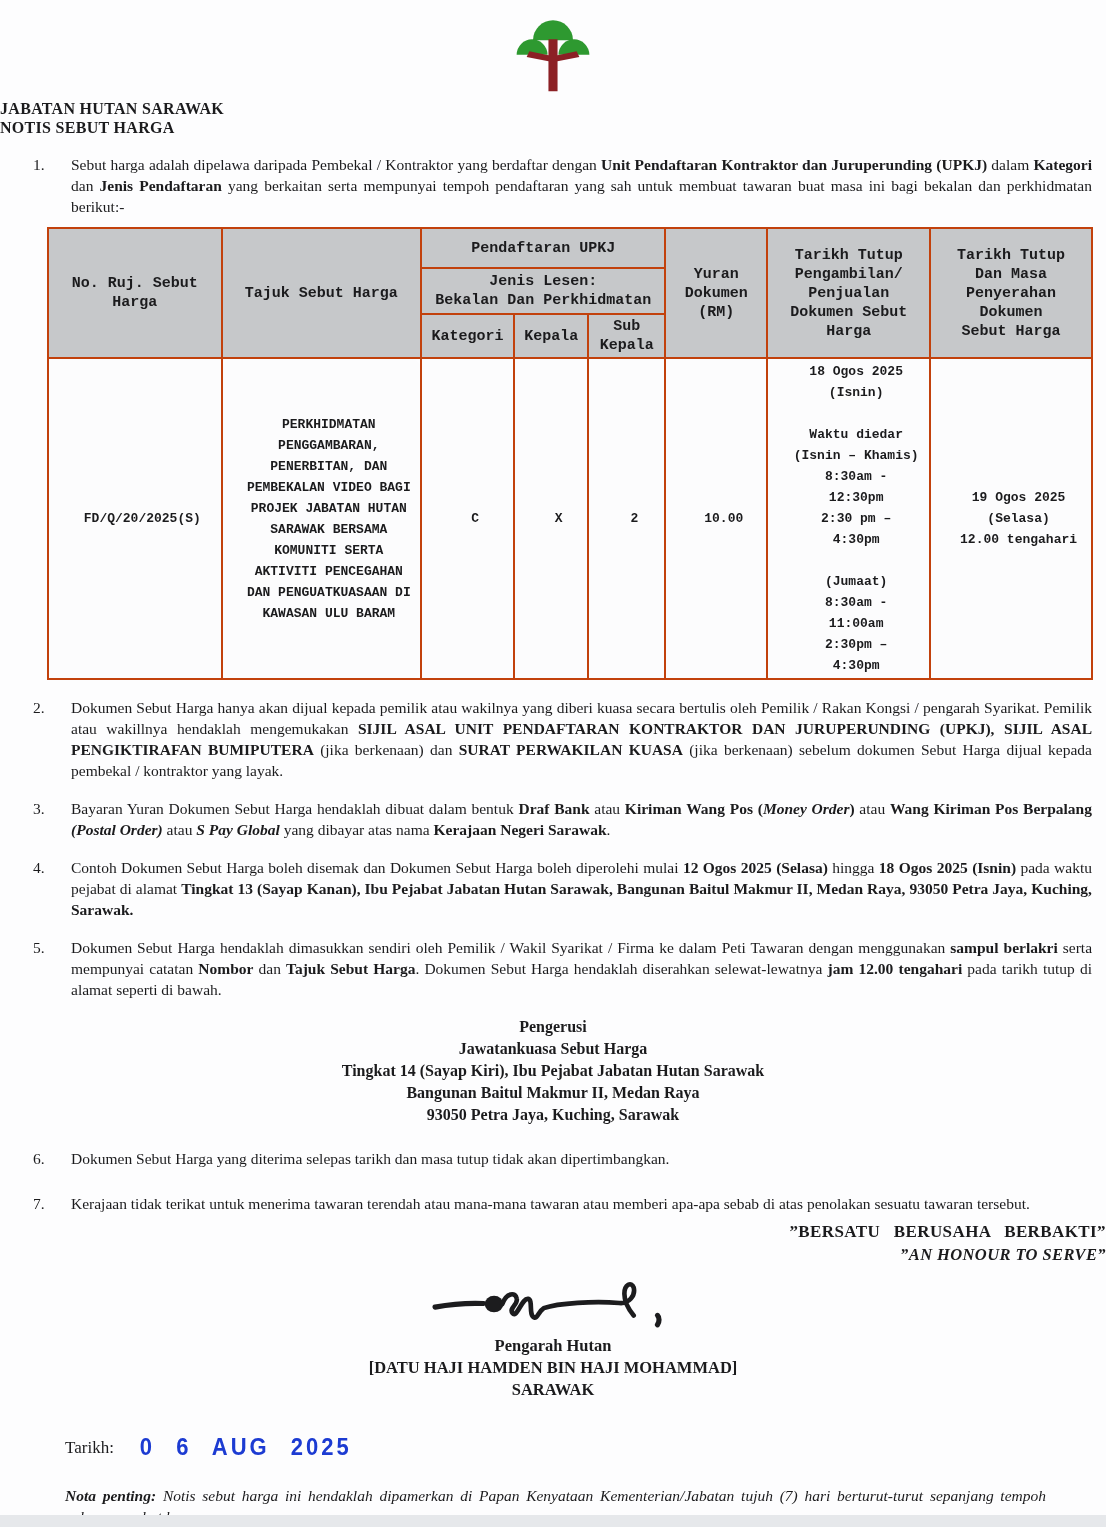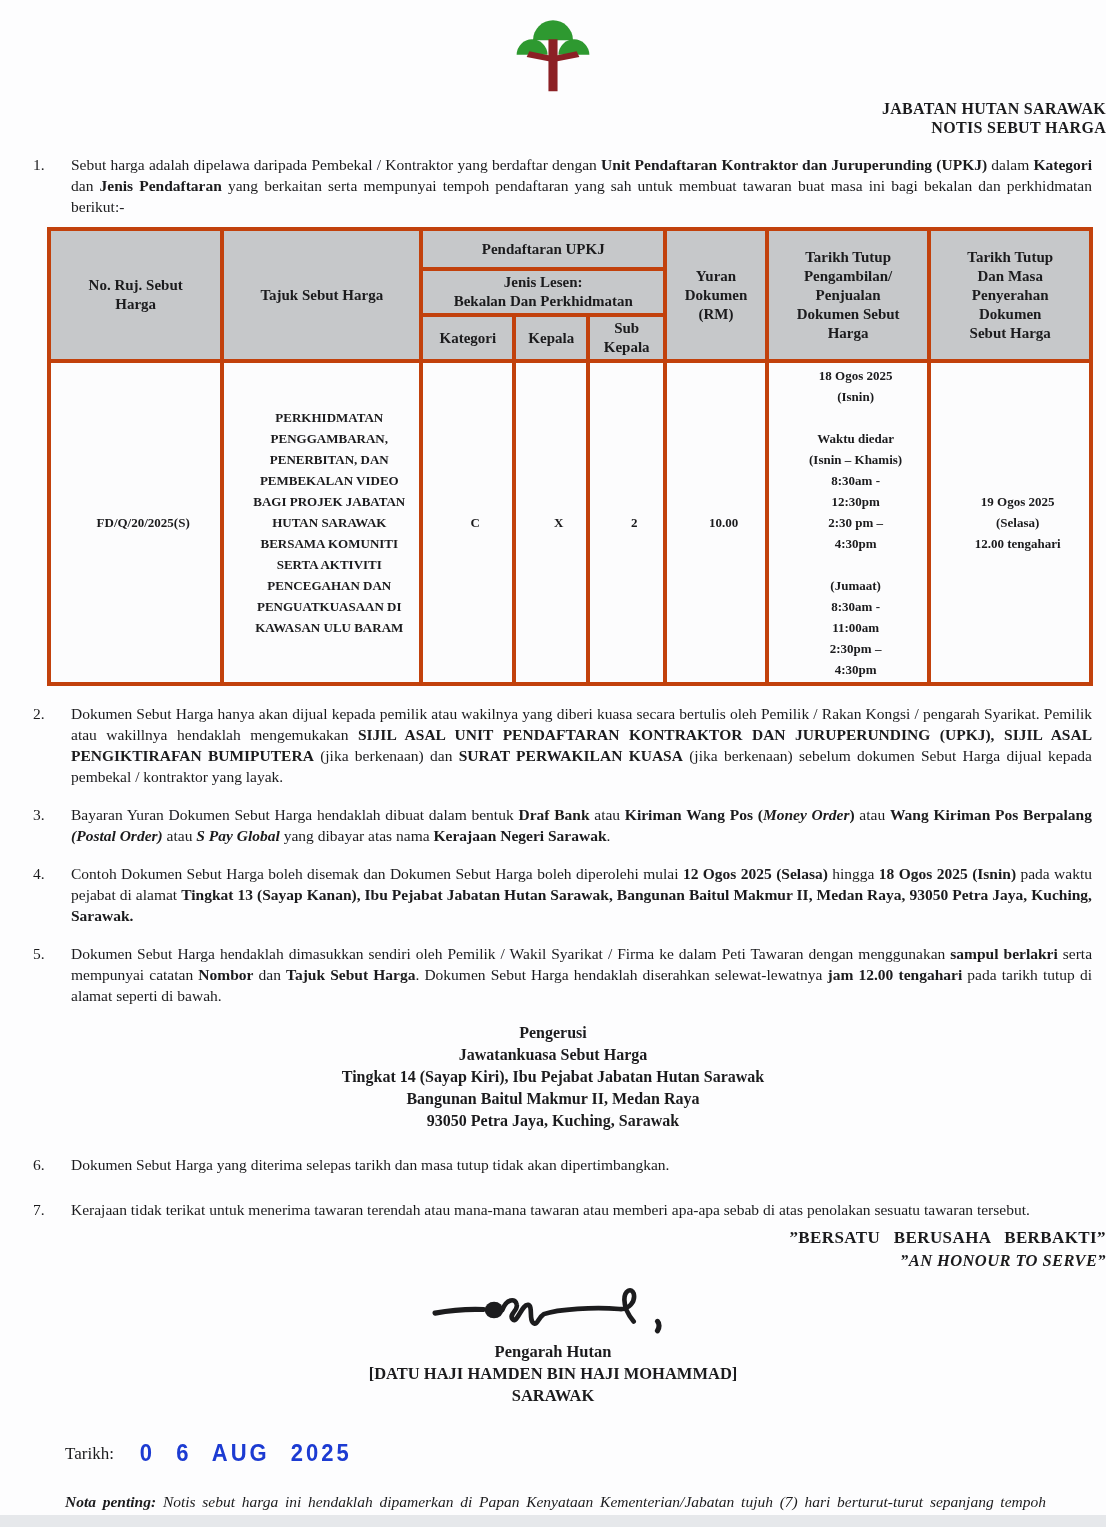--- a/index.html
+++ b/index.html
@@ -6,35 +6,36 @@
   .page{
     position:relative;
     width:1106px;height:1527px;
     background:#fdfdfe;
     font-family:"Liberation Serif", serif;
     color:#1b1b1d;
     overflow:hidden;
   }
   
   .logo-wrap{padding-top:13px;text-align:center;}
-  .title-block{text-align:right;margin-top:2px;line-height:19px;}
+  .title-block{text-align:left;margin-top:2px;line-height:19px;}
   .title-block div{font-weight:700;font-size:16px;letter-spacing:.3px;}
   
   .para{display:flex;margin:17px 14px 0 33px;}
   .para-num{flex:none;width:38px;font-size:15.5px;line-height:21px;}
   .para-body{flex:1;font-size:15.5px;line-height:21px;text-align:justify;}
   
   table.quote{
     border-collapse:collapse;margin:10px 0 0 47px;width:1046px;
     table-layout:fixed;
   }
   table.quote th, table.quote td{
-    border:4px solid #c2410c;
+    border:2px solid #c2410c;
     font-weight:700;text-align:center;vertical-align:middle;
     padding:2px 6px;
+    font-family:Liberation Mono, monospace;
   }
   table.quote th{background:#c6c8ca;font-size:15px;line-height:19px;}
   table.quote td{font-size:13px;line-height:21px;background:#fcfcfd;padding-left:21px;}
   .prewrap{white-space:pre-line;}
   .col-noruj{width:162px;} .col-tajuk{width:186px;}
   .col-kat{width:87px;} .col-kep{width:69px;} .col-sub{width:72px;}
   .col-yuran{width:95px;} .col-tp{width:152px;} .col-ts{width:151px;}
   tr.hr1{height:40px;} tr.hr2{height:46px;} tr.hr3{height:36px;}
   tr.body-row{height:293px;}
   td.tajuk-cell{padding:6px 14px;border-radius:13px;}

